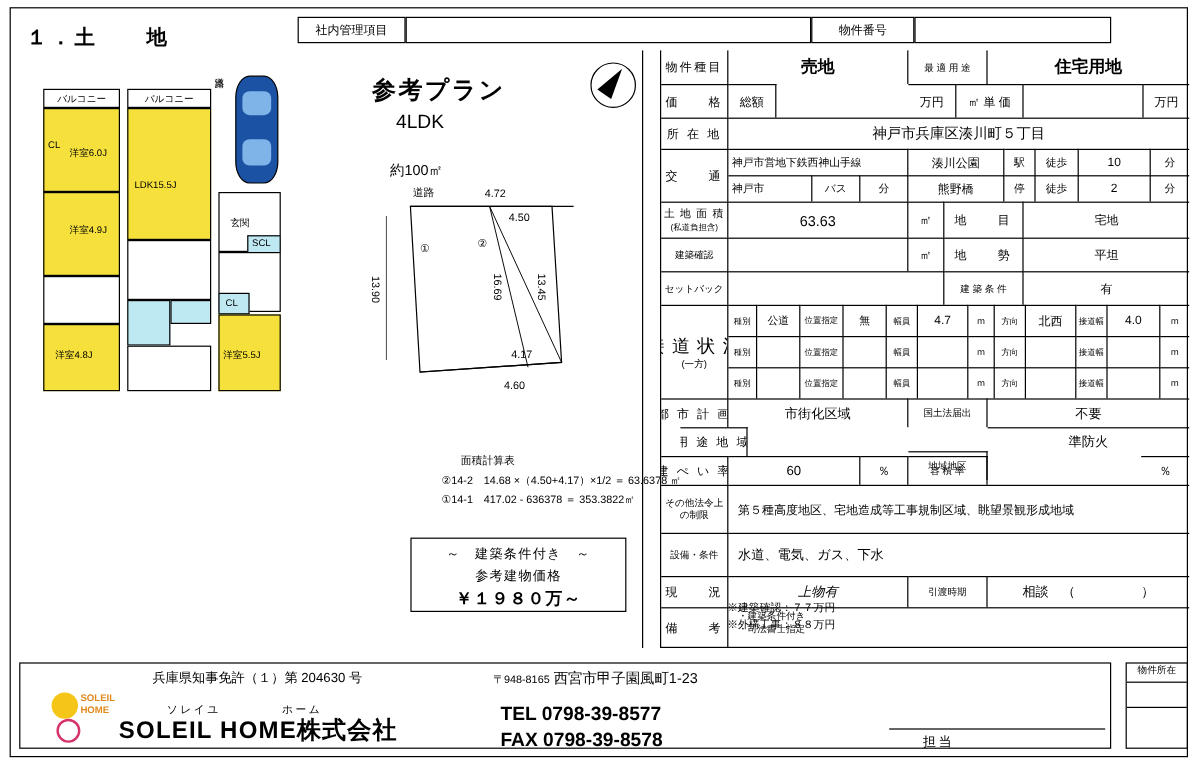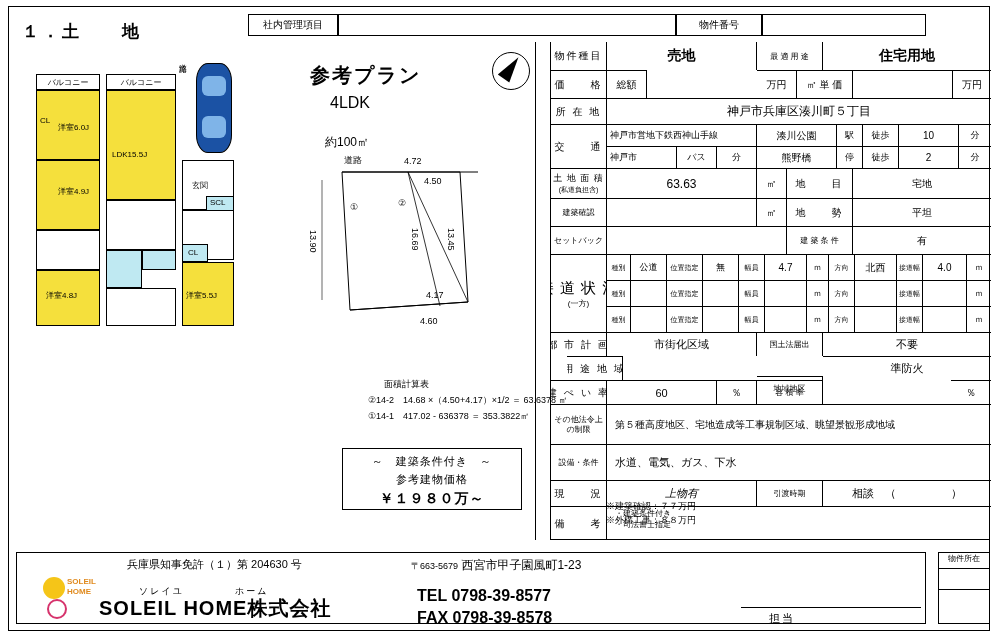--- a/index.html
+++ b/index.html
@@ -396,21 +396,21 @@
       <div style="font-size:8px;">・司法書士指定</div>
     </div>
   </div>
 
   <div style="position:absolute;left:606px;top:500px;font-size:9px;">※建築確認：７７万円</div>
   <div style="position:absolute;left:606px;top:514px;font-size:9px;">※外構工事：８８万円</div>
 
   <div class="footer">
     <div class="license">兵庫県知事免許（１）第 204630 号</div>
     <div class="addr">
-      <span style="font-size:9px;">〒663-5679</span>
+      <span style="font-size:9px;">〒948-8165</span>
       <span>西宮市甲子園風町1-23</span>
     </div>
 
     <div class="logo">
       <div class="sun"></div>
       <div class="txt1">SOLEIL</div>
       <div class="txt2">HOME</div>
       <div class="flower"></div>
     </div>
 

